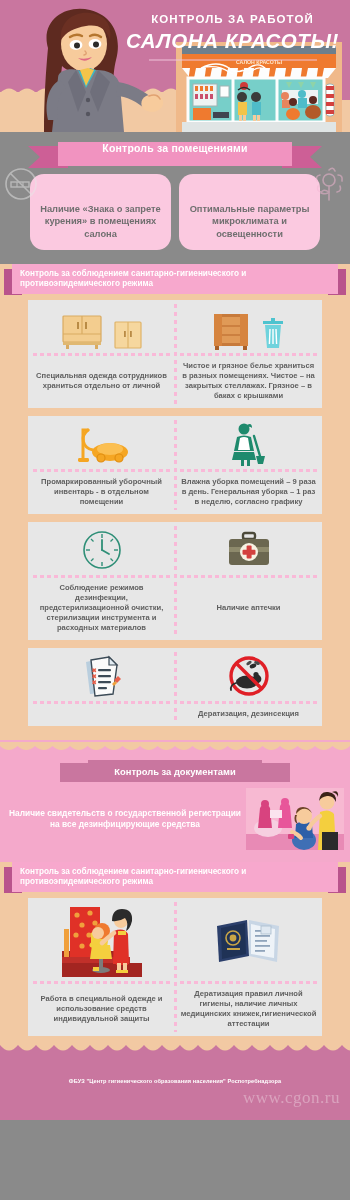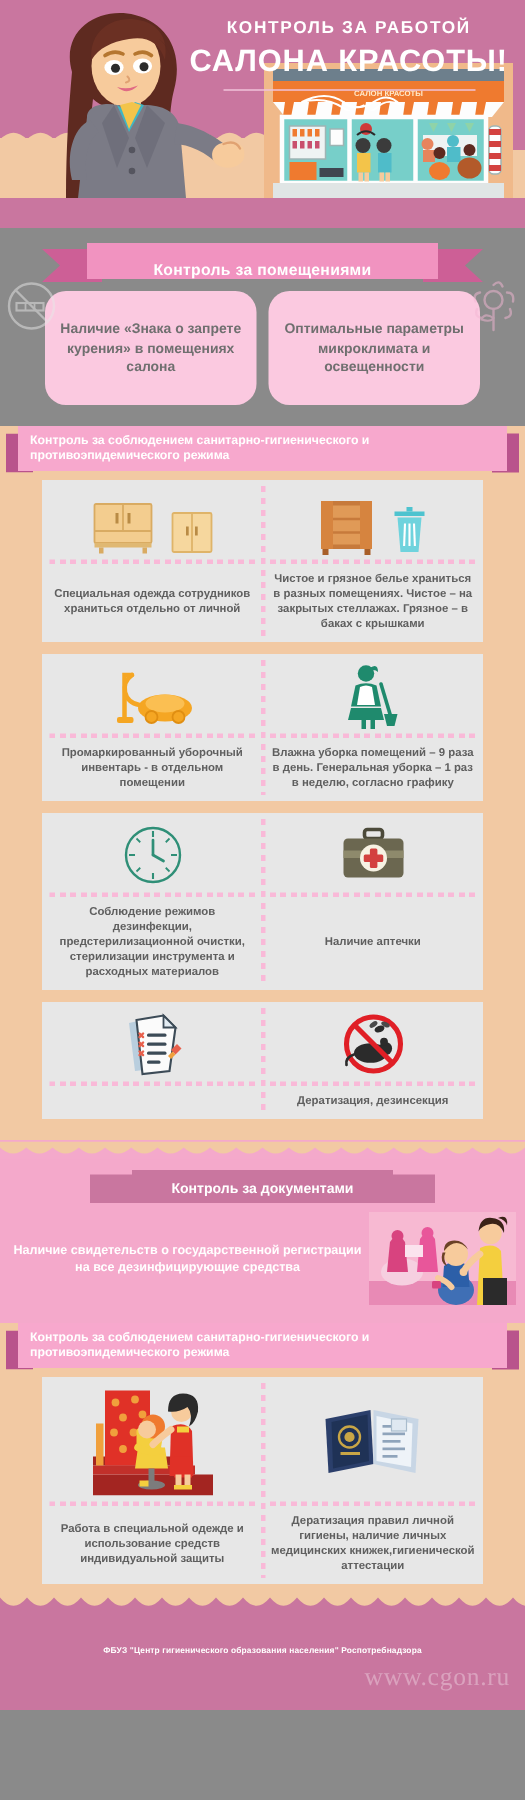--- a/index.html
+++ b/index.html
@@ -8,35 +8,35 @@
     height: 1200px;
     font-family: "Liberation Sans", sans-serif;
     background: #8a8a8a;
     overflow: hidden;
   }
   .page { position: relative; width: 350px; height: 1200px; overflow: hidden; }
 
   
   .header {
     position: relative;
-    width: 350px; height: 152px;
+    width: 350px; height: 132px;
     background: #c9769f;
     overflow: hidden;
   }
   .hdr-titles {
     position: absolute; left: 120px; top: 12px; width: 225px;
     text-align: center; z-index: 6;
   }
   .hdr-line1 {
     color: #ffffff; font-size: 11.5px; font-weight: bold;
     letter-spacing: 1.1px; line-height: 14px;
   }
   .hdr-line2 {
     color: #ffffff; font-size: 20.5px; font-weight: bold;
-    letter-spacing: 0.6px; line-height: 25px; margin-top: 2px;
+    letter-spacing: 0.6px; line-height: 25px; margin-top: 2px; font-style: italic;
   }
   .flourish { margin-top: 3px; position: relative; height: 20px; }
   .flourish svg { display: block; margin: 0 auto; }
 
   
   .hdr-peach {
     position: absolute; left: 0; top: 92px; width: 350px; height: 40px;
     background: #f2c9a3; z-index: 1;
   }
   .hdr-scallop {
@@ -53,31 +53,31 @@
   .gray-sec { position: relative; background: #8a8a8a; padding-top: 0; }
 
   .ribbon { position: relative; height: 24px; margin: 10px 0 0 0; }
   .ribbon .tail {
     position: absolute; top: 4px; width: 40px; height: 22px; background: #cd5f96;
   }
   .ribbon .tail.l { left: 28px; clip-path: polygon(0 0, 100% 0, 100% 100%, 0 100%, 12px 50%); }
   .ribbon .tail.r { right: 28px; clip-path: polygon(0 0, 100% 0, calc(100% - 12px) 50%, 100% 100%, 0 100%); }
   .ribbon .body {
     position: absolute; left: 58px; right: 58px; top: 0; height: 24px;
-    background: #f193c0; display: flex; align-items: flex-end; justify-content: center;
+    background: #f193c0; display: flex; align-items: flex-start; justify-content: center;
   }
   .ribbon .body span {
     color: #ffffff; font-size: 10.5px; font-weight: bold; letter-spacing: .2px;
   }
 
   .two-bubbles { display: flex; gap: 8px; padding: 8px 30px 14px 30px; }
   .bubble {
     flex: 1; background: #fbc9e0; border-radius: 14px;
     padding: 10px 6px; min-height: 76px;
-    display: flex; align-items: center; justify-content: center; text-align: center;
+    display: flex; align-items: flex-end; justify-content: center; text-align: center;
   }
   .bubble span {
     color: #6f6f6f; font-size: 9.3px; font-weight: bold; line-height: 12.4px;
   }
   .deco { position: absolute; opacity: .5; }
   .deco-smoke { left: 3px; top: 24px; }
   .deco-flower { right: 4px; top: 22px; }
 
   
   .banner { position: relative; height: 30px; }

